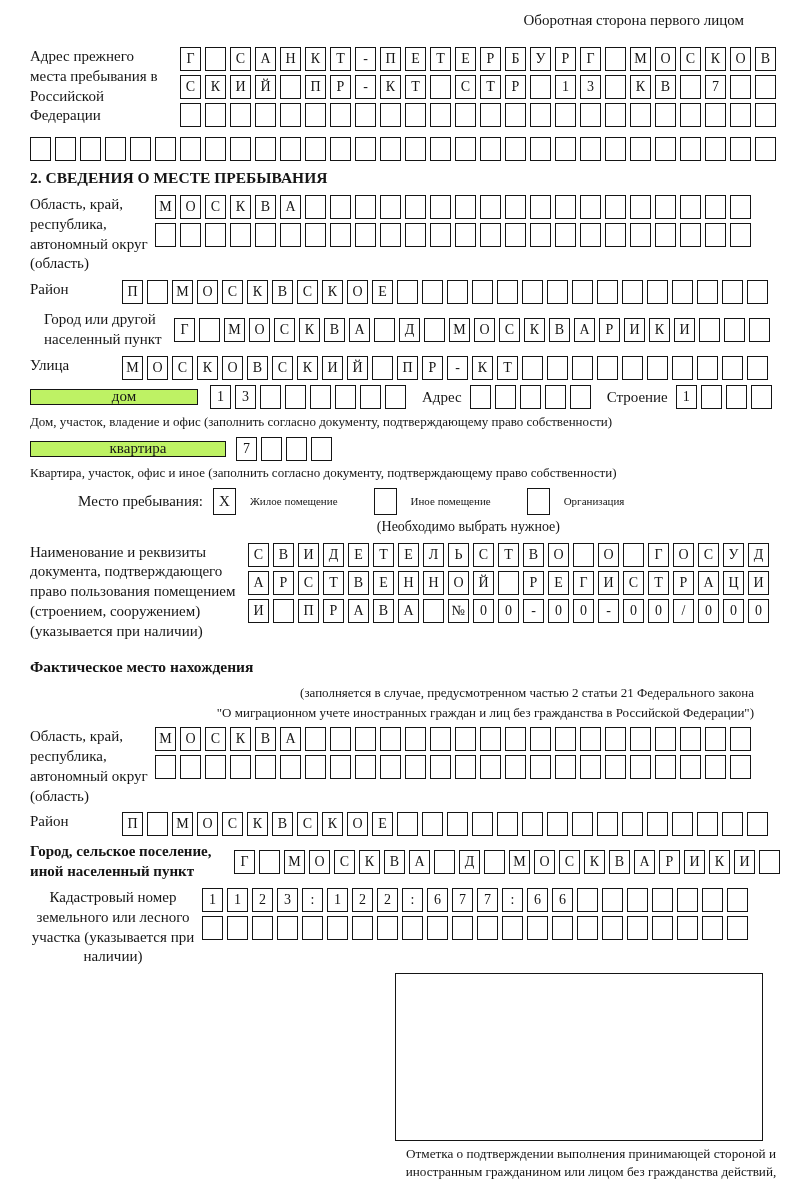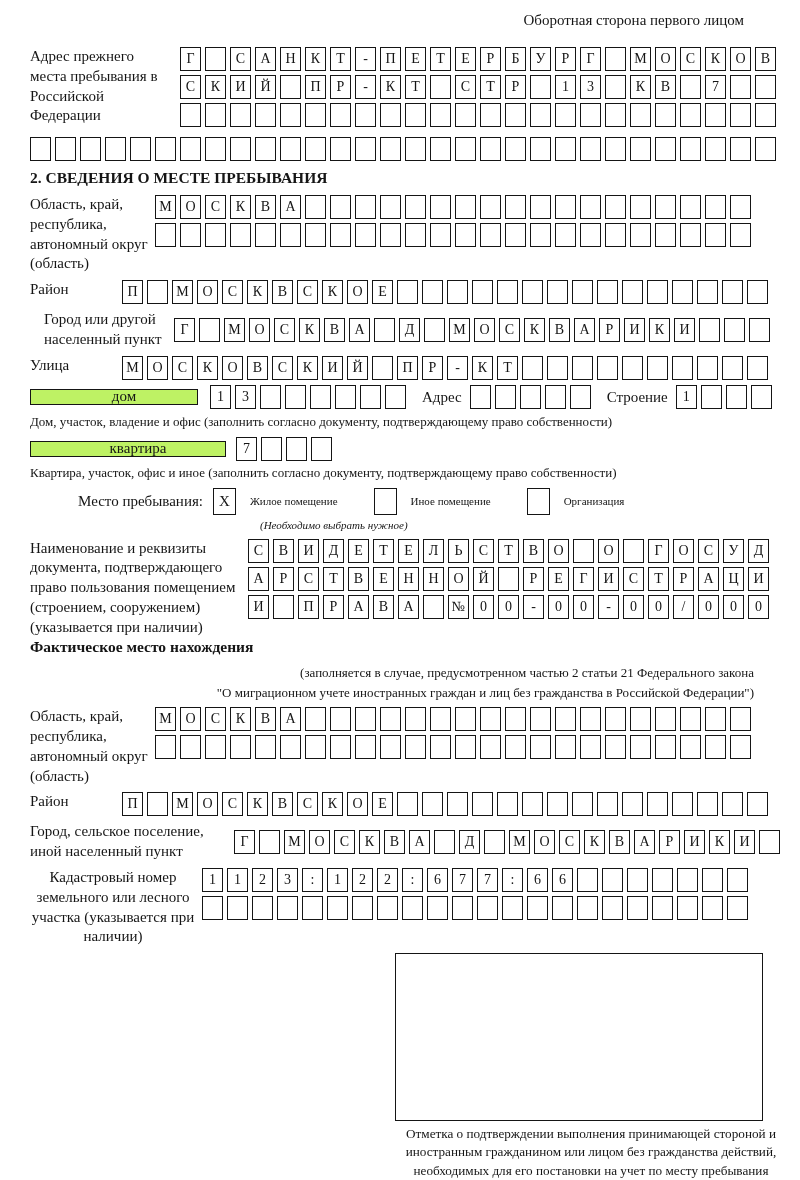--- a/index.html
+++ b/index.html
@@ -5,21 +5,21 @@
   html,body{margin:0;padding:0;background:#e8e8e8;}
   .page{
     width:800px;min-height:1180px;box-sizing:border-box;background:#ffffff;
     padding:12px 6px 14px 30px;margin:0 auto;
     font-family:"Liberation Serif", serif;color:#151515;
   }
   .header-note{text-align:right;padding-right:50px;font-size:15px;margin-bottom:18px;}
   .frow{display:flex;align-items:flex-start;}
   .label{font-size:15px;line-height:1.32;box-sizing:border-box;padding-right:6px;flex:0 0 auto;}
   .w150{width:150px;} .w125{width:125px;} .w92{width:92px;} .w130{width:130px;}
-  .w204{width:204px;} .w218{width:218px;} .w172{width:172px;text-align:center;}
+  .w204{width:204px;font-weight:bold;} .w218{width:218px;} .w172{width:172px;text-align:center;}
   .cellrows .cellrow{margin-bottom:4px;}
   .cellrow{display:flex;gap:4px;}
   .cell{
     flex:0 0 21px;width:21px;height:24px;border:1.6px solid #151515;box-sizing:border-box;
     display:flex;align-items:center;justify-content:center;
     font-size:14px;line-height:1;background:#fff;
   }
   .caption{font-size:13px;line-height:1.3;margin:3px 0 6px;}
   .center{text-align:center;}
   .sec-title{font-weight:bold;font-size:15.5px;text-align:left;margin:8px 40px 8px 0;}
@@ -31,21 +31,21 @@
   .apt-box{width:196px;margin-right:10px;}
   .inline-label{font-size:15px;line-height:26px;margin:0 8px 0 16px;}
   .midrow{display:flex;align-items:center;margin:4px 0;}
   .checkbox{
     width:23px;height:27px;border:1.7px solid #151515;box-sizing:border-box;
     display:inline-flex;align-items:center;justify-content:center;
     font-size:15px;margin:0 14px 0 10px;background:#fff;
   }
   .stay-label{font-size:15px;margin-left:48px;}
   .opt-label{font-size:11px;margin-right:26px;}
-  .choose-note{font-size:11px;margin:2px 0 8px 230px;width:300px;text-align:left;font-style:italic;}
+  .choose-note{font-size:14px;margin:2px 0 8px 230px;width:300px;text-align:right;}
   .fact-caption{font-size:13px;text-align:right;margin:2px 40px 2px 0;line-height:1.45;}
   .stamp-wrap{margin-left:365px;margin-top:6px;width:392px;}
   .stamp-box{width:368px;height:168px;border:1.7px solid #151515;box-sizing:border-box;background:#fff;}
   .stamp-caption{font-size:13.2px;text-align:center;line-height:1.38;margin-top:4px;width:392px;} .mb4{margin-bottom:4px;} .mt6{margin-top:6px;}
 </style>
 </head>
 <body>
 
 <div class="page">
 
@@ -441,21 +441,21 @@
           <span class="cell">0</span>
           <span class="cell">0</span>
           <span class="cell">/</span>
           <span class="cell">0</span>
           <span class="cell">0</span>
           <span class="cell">0</span>
         </div>
     </div>
   </div>
 
-  <div class="sec-title" style="margin-top:0;">Фактическое место нахождения</div>
+  <div class="sec-title" style="margin-top:16px;">Фактическое место нахождения</div>
   <div class="fact-caption">(заполняется в случае, предусмотренном частью 2 статьи 21 Федерального закона</div>
   <div class="fact-caption mb4">"О миграционном учете иностранных граждан и лиц без гражданства в Российской Федерации")</div>
 
   <div class="frow">
     <div class="label w125">Область, край, республика, автономный округ (область)</div>
     <div class="cellrows">
       <div class="cellrow">
           <span class="cell">М</span>
           <span class="cell">О</span>
           <span class="cell">С</span>

